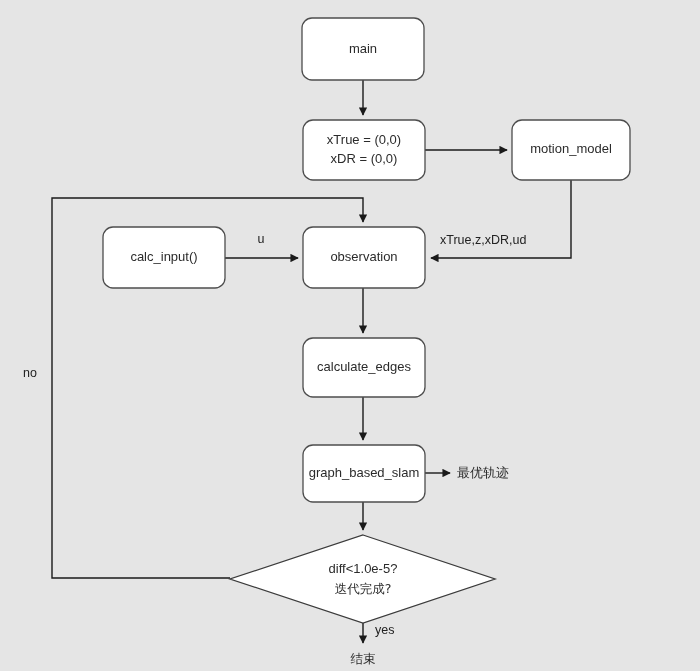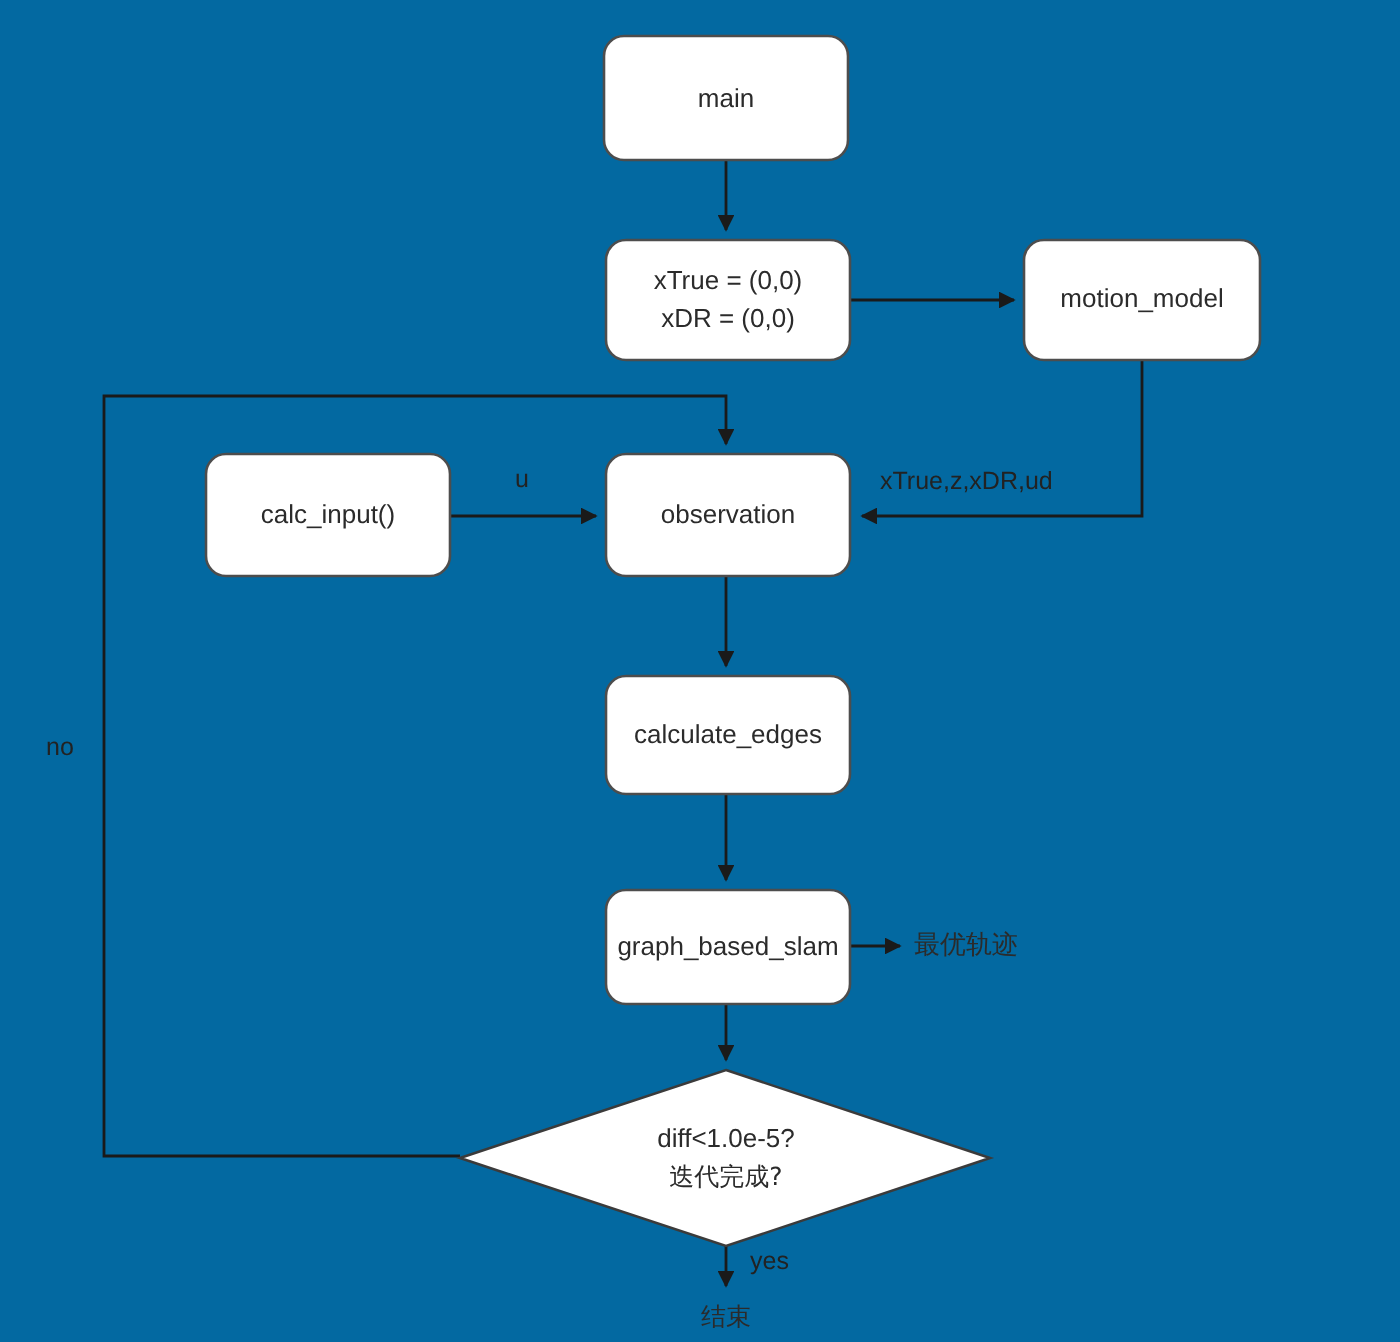--- a/index.html
+++ b/index.html
@@ -7,21 +7,21 @@
     padding: 0;
     background: #ffffff;
   }
   body {
     font-family: "Liberation Sans", "DejaVu Sans", sans-serif;
   }
   #canvas {
     position: relative;
     width: 700px;
     height: 671px;
-    background: #0369a1;
+    background: #e5e5e5;
     overflow: hidden;
   }
   #flow-svg {
     position: absolute;
     top: 0;
     left: 0;
     width: 700px;
     height: 671px;
   }
   .node-box {

